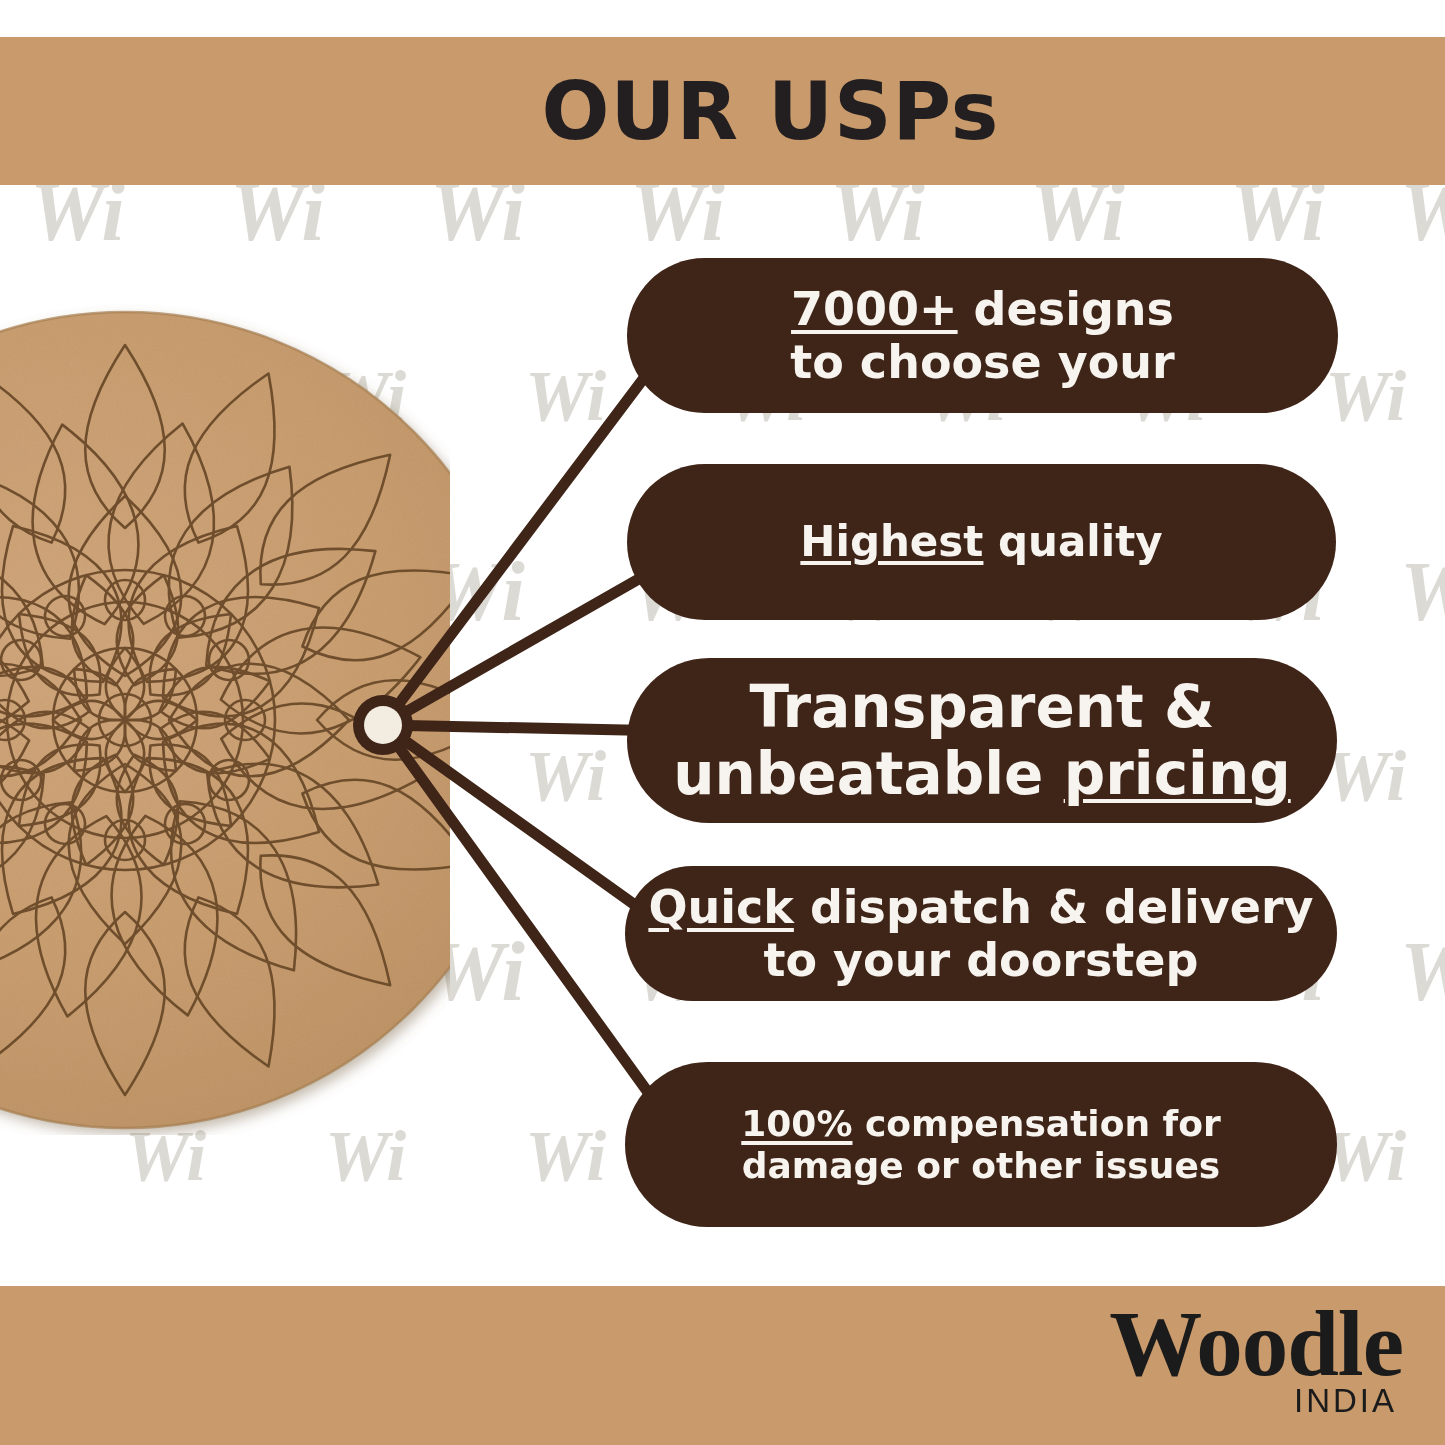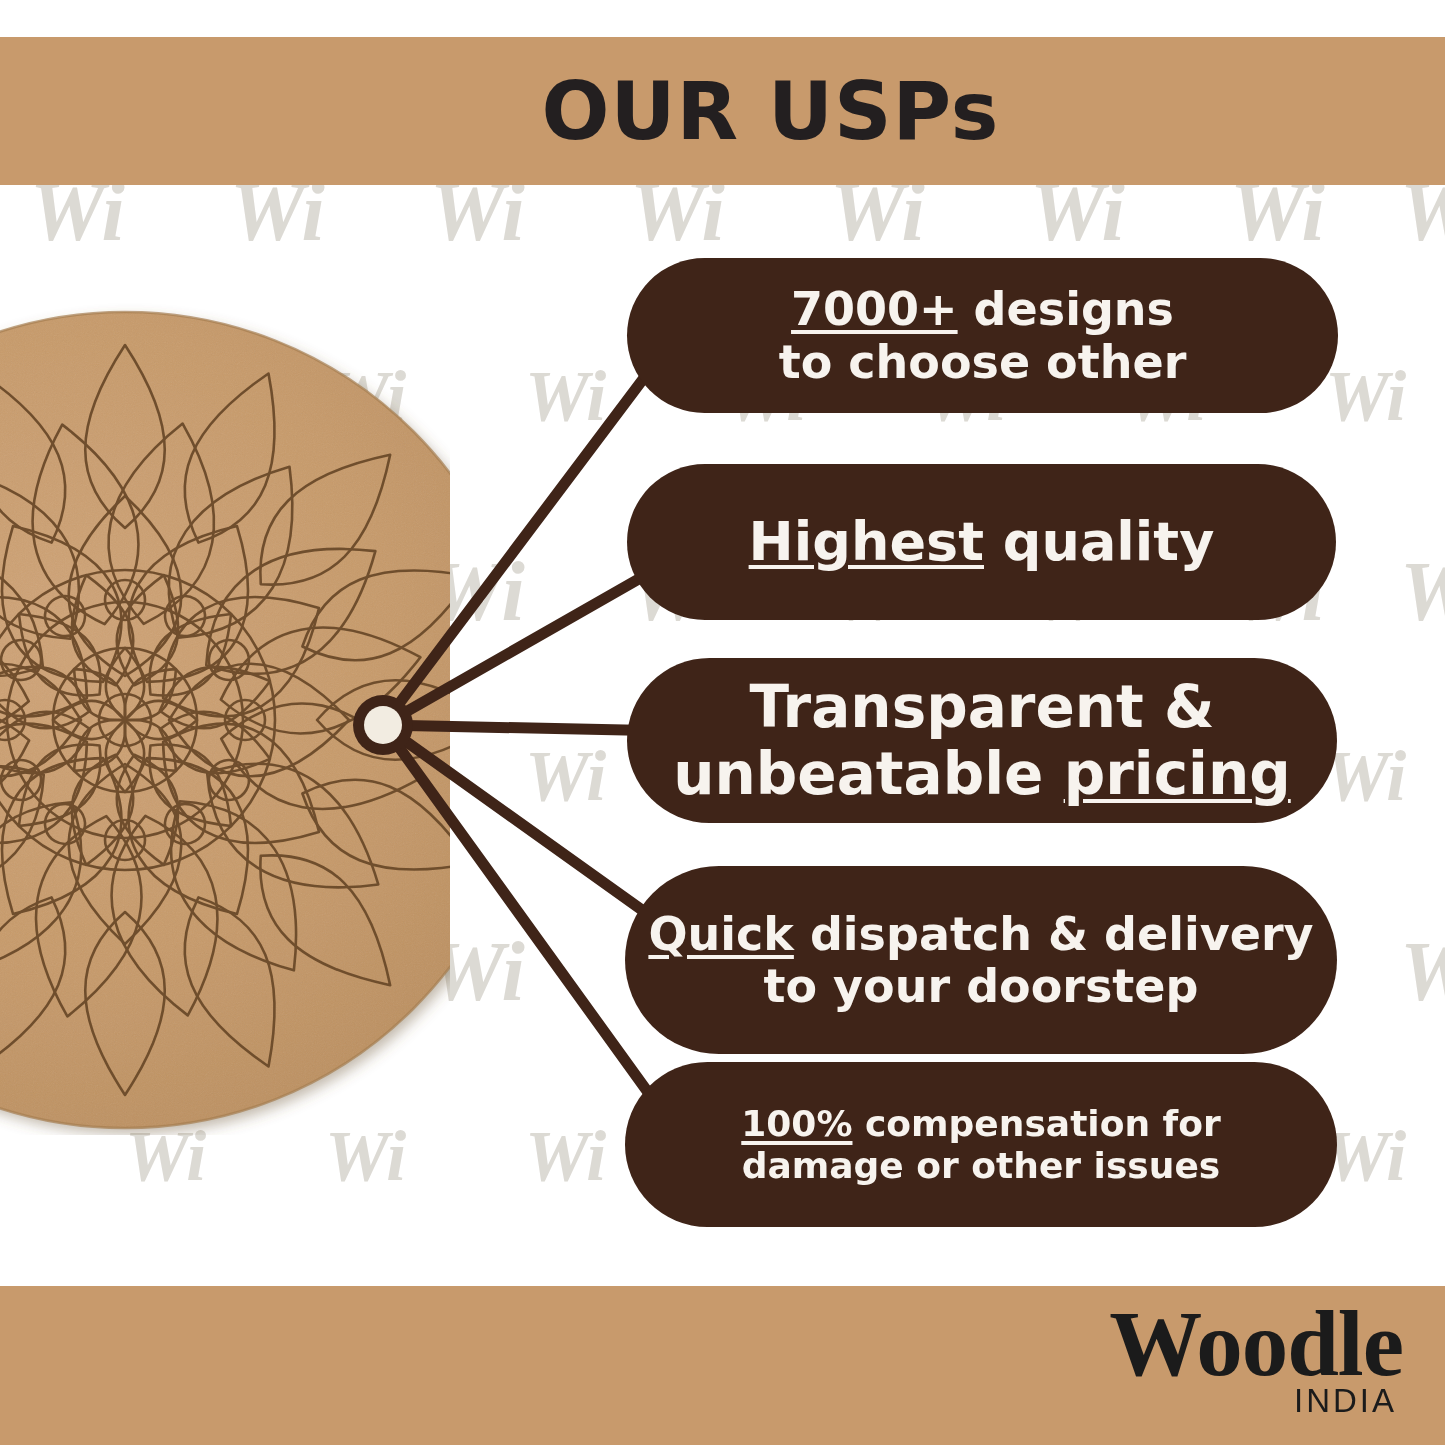--- a/index.html
+++ b/index.html
@@ -113,23 +113,23 @@
     padding:0 22px;
   }
   .pill .ln{
     display:block;
     white-space:nowrap;
     line-height:1.14;
   }
   .pill u{text-decoration:underline;text-underline-offset:5px;text-decoration-thickness:4px;}
 
   #pill-0{left:627px;top:258px;width:711px;height:155px;font-size:46px;}
-  #pill-1{left:627px;top:464px;width:709px;height:156px;font-size:54px;}
+  #pill-1{left:627px;top:464px;width:709px;height:156px;font-size:42px;}
   #pill-2{left:627px;top:658px;width:710px;height:165px;font-size:58px;}
-  #pill-3{left:625px;top:866px;width:712px;height:188px;font-size:46px;}
+  #pill-3{left:625px;top:866px;width:712px;height:135px;font-size:46px;}
   #pill-4{left:625px;top:1062px;width:712px;height:165px;font-size:36px;}
 </style>
 </head>
 <body>
 
 <div id="stage">
 
   <div id="watermarks">
       <div class="wm" style="left: 30px; top: 170px; font-size: 84px; color: rgb(217, 214, 208); opacity: 0.9;">Wi</div>
       <div class="wm" style="left: 230px; top: 170px; font-size: 84px; color: rgb(217, 214, 208); opacity: 0.9;">Wi</div>
@@ -455,21 +455,21 @@
     </g>
     <circle cx="383" cy="725" r="30" fill="#3f2418"></circle>
     <circle cx="383" cy="725" r="19" fill="#f2ece1"></circle>
   </svg>
 
   <div class="band" id="top-band" style="background: rgb(200, 154, 108);"></div>
   <div id="page-title" style="color: rgb(35, 31, 32); padding-left: 48px;">OUR USPs</div>
 
   <div class="pill" id="pill-0" style="background: rgb(63, 36, 24); color: rgb(247, 243, 238);">
     <span class="ln"><u>7000+</u> designs</span>
-    <span class="ln">to choose other</span>
+    <span class="ln">to choose your</span>
   </div>
 
   <div class="pill" id="pill-1" style="background: rgb(63, 36, 24); color: rgb(247, 243, 238);">
     <span class="ln"><u>Highest</u> quality</span>
   </div>
 
   <div class="pill" id="pill-2" style="background: rgb(63, 36, 24); color: rgb(247, 243, 238);">
     <span class="ln">Transparent &amp;</span>
     <span class="ln">unbeatable <u>pricing</u></span>
   </div>

